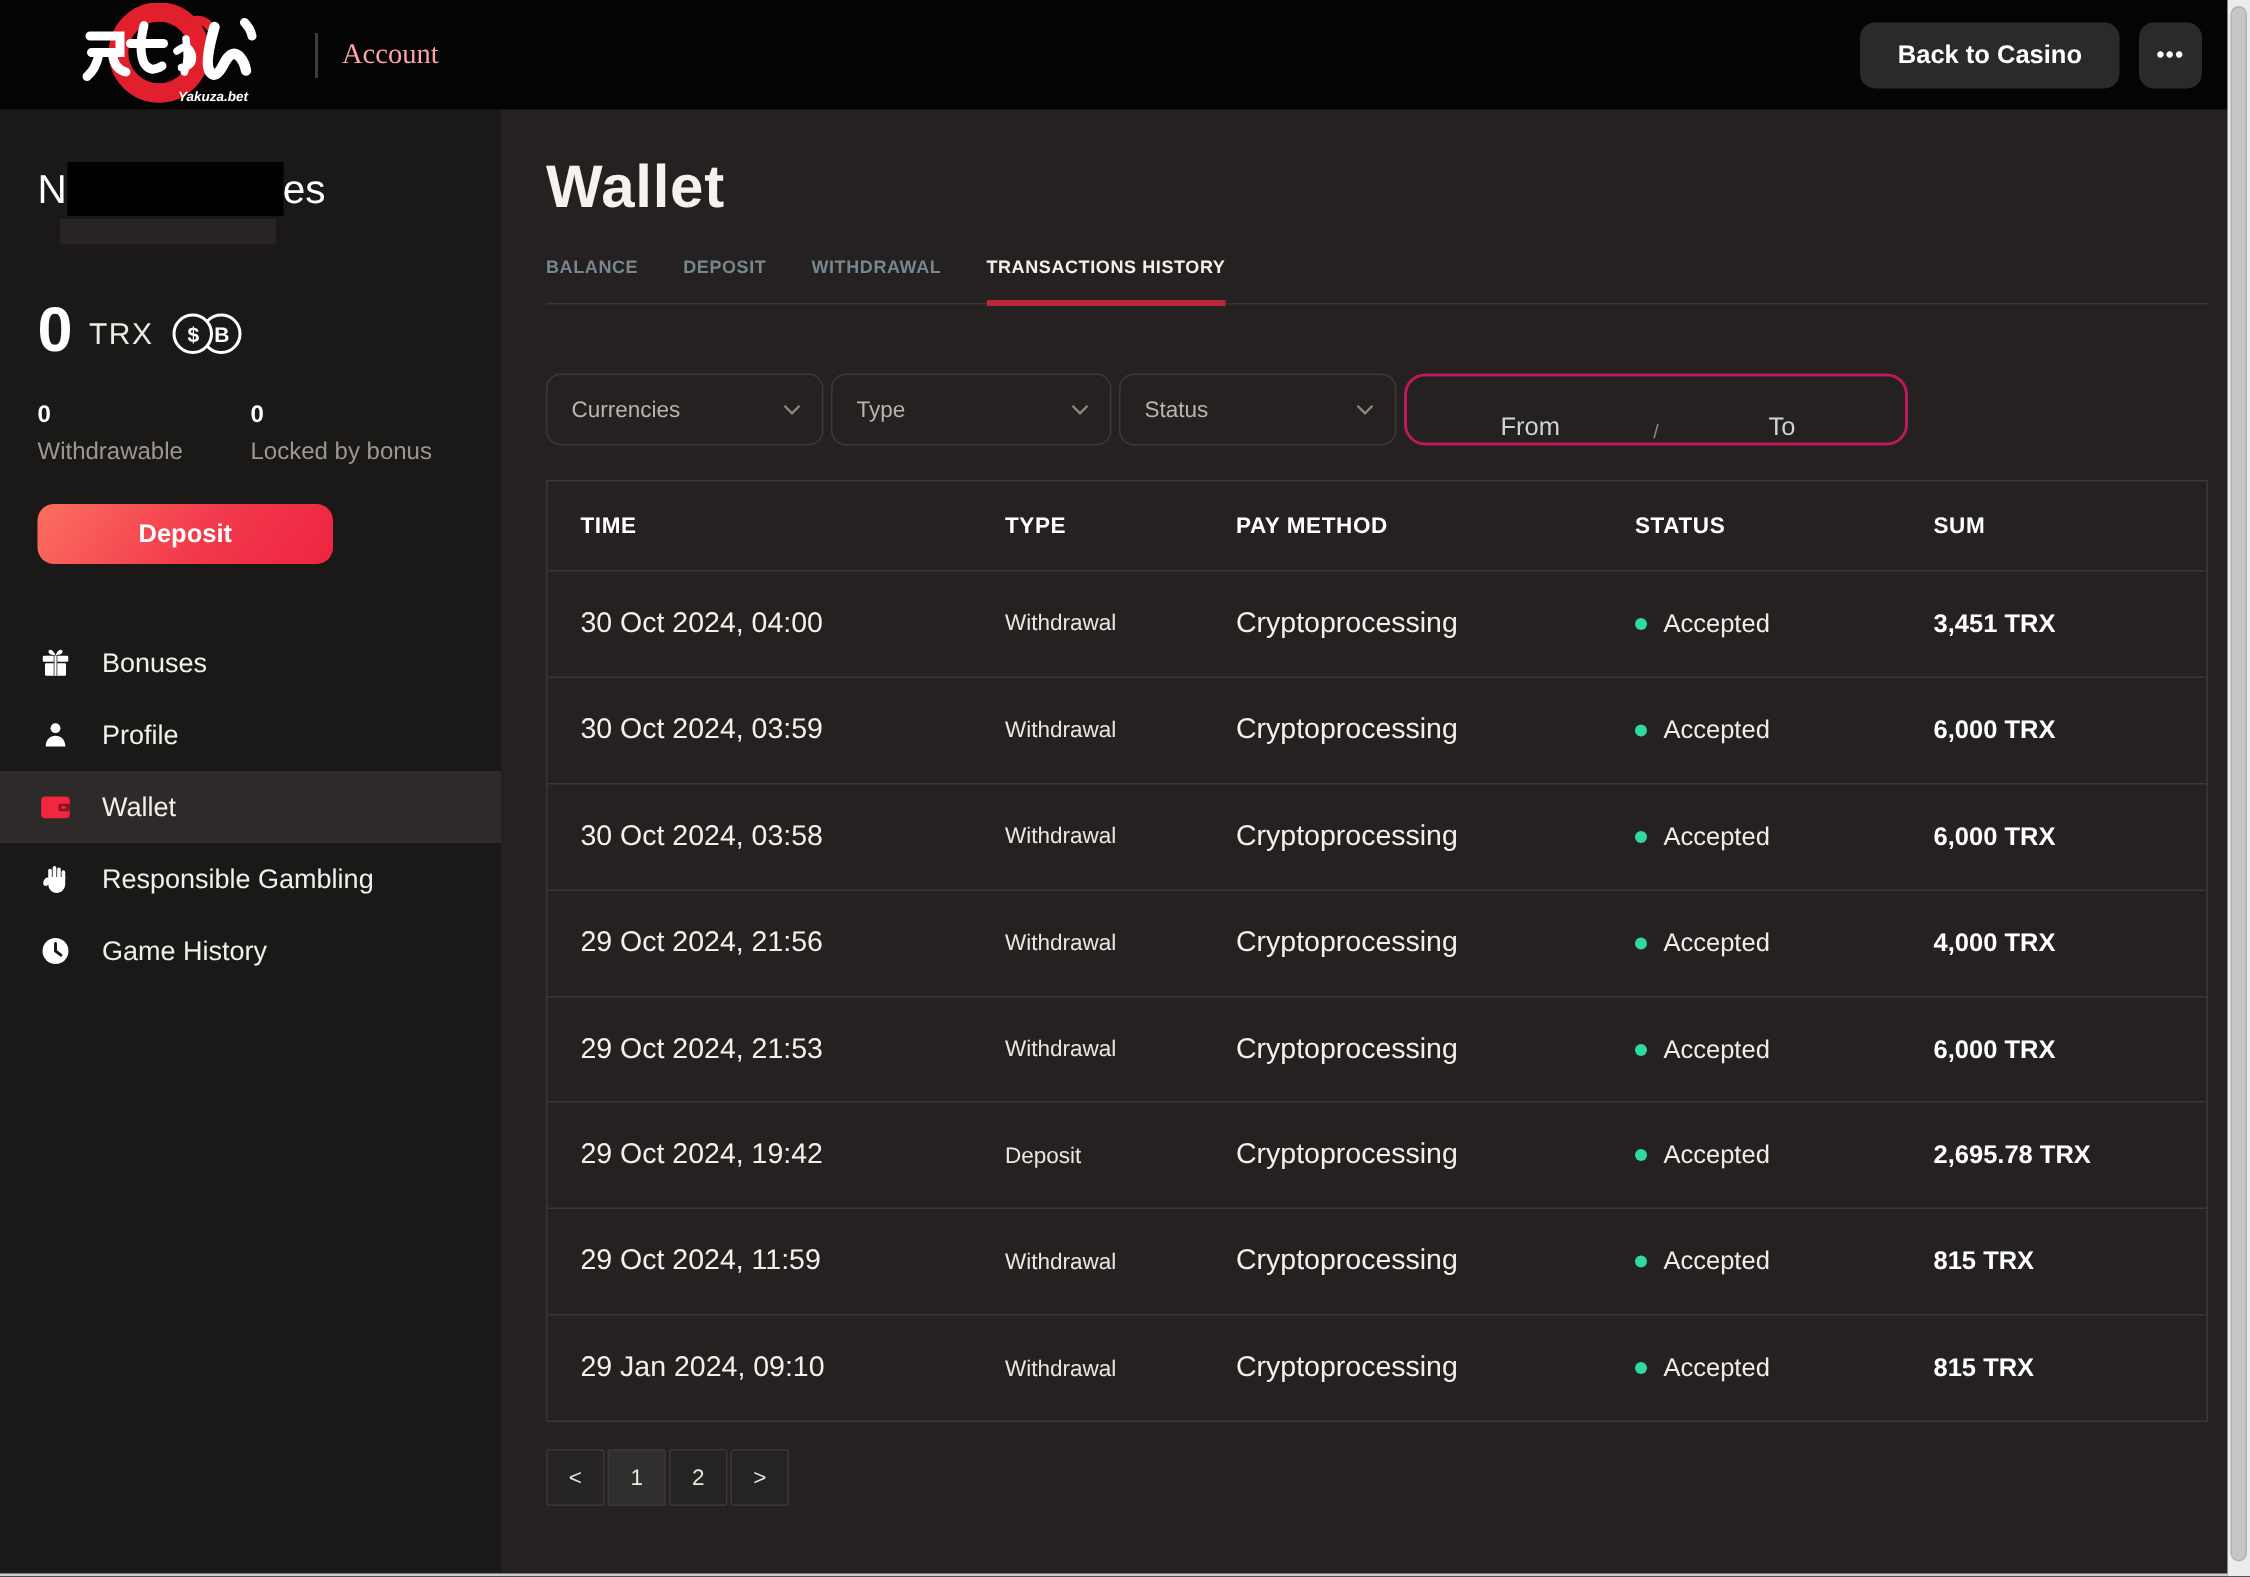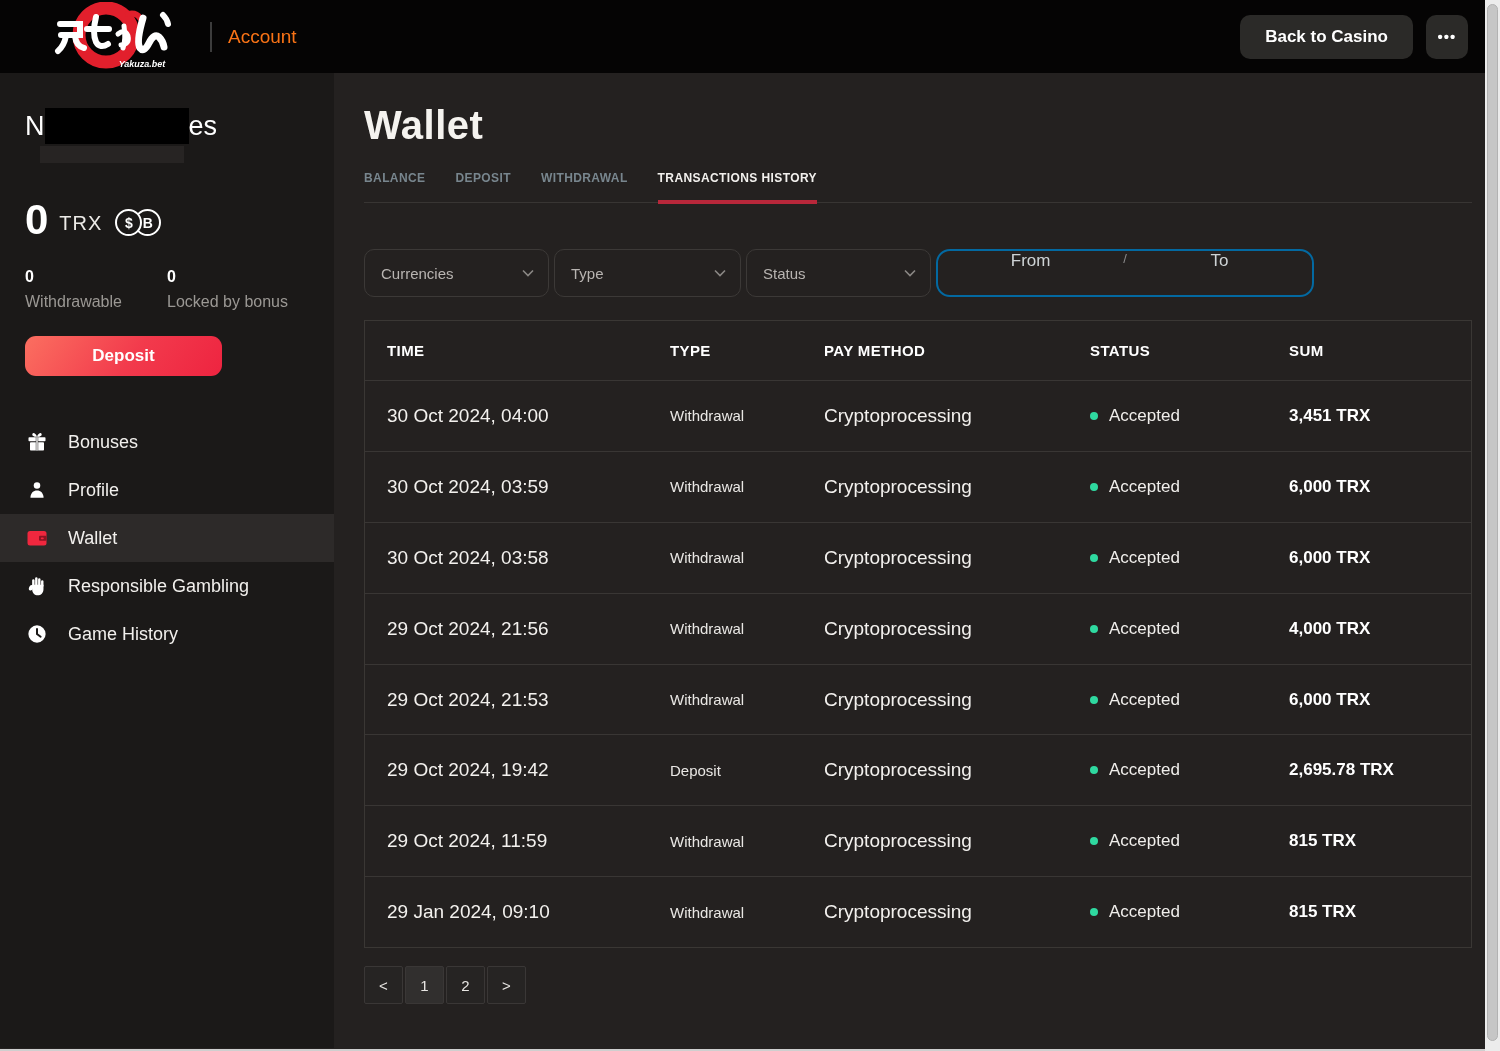--- a/index.html
+++ b/index.html
@@ -3,21 +3,21 @@
 <meta charset="utf-8">
 <style>
   * { margin:0; padding:0; box-sizing:border-box; }
   html,body { width:1500px; height:1051px; background:#242120; font-family:"Liberation Sans", sans-serif; overflow:hidden; }
   .page { position:relative; width:1500px; height:1051px; background:#242120; }
 
   
   .header { position:absolute; top:0; left:0; width:1485px; height:73px; background:#050404; display:flex; align-items:center; z-index:5; }
   .logo { margin-left:44px; width:142px; height:70px; position:relative; flex:0 0 auto; }
   .hdr-divider { width:2px; height:30px; background:#3c3c3c; margin-left:24px; }
-  .account-label { color:#f97316; font-size:19px; margin-left:16px; font-weight:400; }
+  .account-label { color:#fca5a5; font-size:19px; margin-left:16px; font-weight:400;font-family:Liberation Serif, serif; }
   .hdr-right { margin-left:auto; display:flex; gap:13px; margin-right:17px; align-items:center; }
   .back-btn { background:#2b2a28; color:#fff; font-weight:bold; font-size:17px; height:44px; padding:0 25px; border:none; border-radius:10px; cursor:pointer; font-family:inherit; }
   .more-btn { background:#2b2a28; color:#fff; width:42px; height:44px; border:none; border-radius:10px; cursor:pointer; font-size:15px; font-weight:bold; letter-spacing:1px; font-family:inherit; }
 
   
   .sidebar { position:absolute; top:73px; left:0; width:334px; height:975px; background:#1b1918; z-index:2; }
   .user-row { margin:35px 0 0 25px; display:flex; align-items:center; color:#fff; font-size:27px; }
   .redact-black { width:144px; height:36px; background:#000; display:inline-block; }
   .redact-gray { width:144px; height:17px; background:#272423; margin:2px 0 0 40px; }
   .balance-row { margin:36px 0 0 25px; display:flex; align-items:center; }
@@ -44,21 +44,21 @@
   .tabs { position:absolute; left:30px; top:98px; width:1108px; display:flex; gap:30px; border-bottom:1px solid #383533; }
   .tab { font-size:12px; font-weight:bold; letter-spacing:0.4px; color:#78868e; padding-bottom:17px; cursor:pointer; position:relative; }
   .tab.active { color:#f2f0ed; }
   .tab.active::after { content:""; position:absolute; left:0; right:0; bottom:-2px; height:4px; background:#b8273a; }
 
   .filters { position:absolute; left:30px; top:176px; display:flex; gap:5px;border-radius:22px; }
   .filter-select { width:185px; height:48px; border:1px solid #3c3937; border-radius:10px; display:flex; align-items:center; padding:0 14px 0 16px; cursor:pointer; background:transparent; }
   .filter-select.type { width:187px; }
   .filter-text { color:#b8b4b1; font-size:15px; flex:1; }
   .chevron { width:12px; height:8px; flex:0 0 auto; }
-  .date-range { width:378px; height:48px; border:2px solid #0369a1; border-radius:14px; display:flex; align-items:flex-start; cursor:text; }
+  .date-range { width:336px; height:48px; border:2px solid #be185d; border-radius:14px; display:flex; align-items:flex-end; cursor:text; }
   .date-part { flex:1; text-align:center; color:#ced3d5; font-size:17px; }
   .date-sep { color:#8b8b8b; font-size:13px; flex:0 0 auto; }
 
   .table { position:absolute; left:30px; top:247px; width:1108px; border:1px solid #3a3734; }
   .t-row { display:grid; grid-template-columns:283px 154px 266px 199px 1fr; align-items:center; }
   .t-head { height:59px; }
   .t-body-row { height:70.9px; border-top:1px solid #393634; }
   .t-cell { padding-left:22px; }
   .th { color:#ffffff; font-size:15px; font-weight:bold; letter-spacing:0.4px; }
   .c-time { color:#f3f1ee; font-size:19px; }

